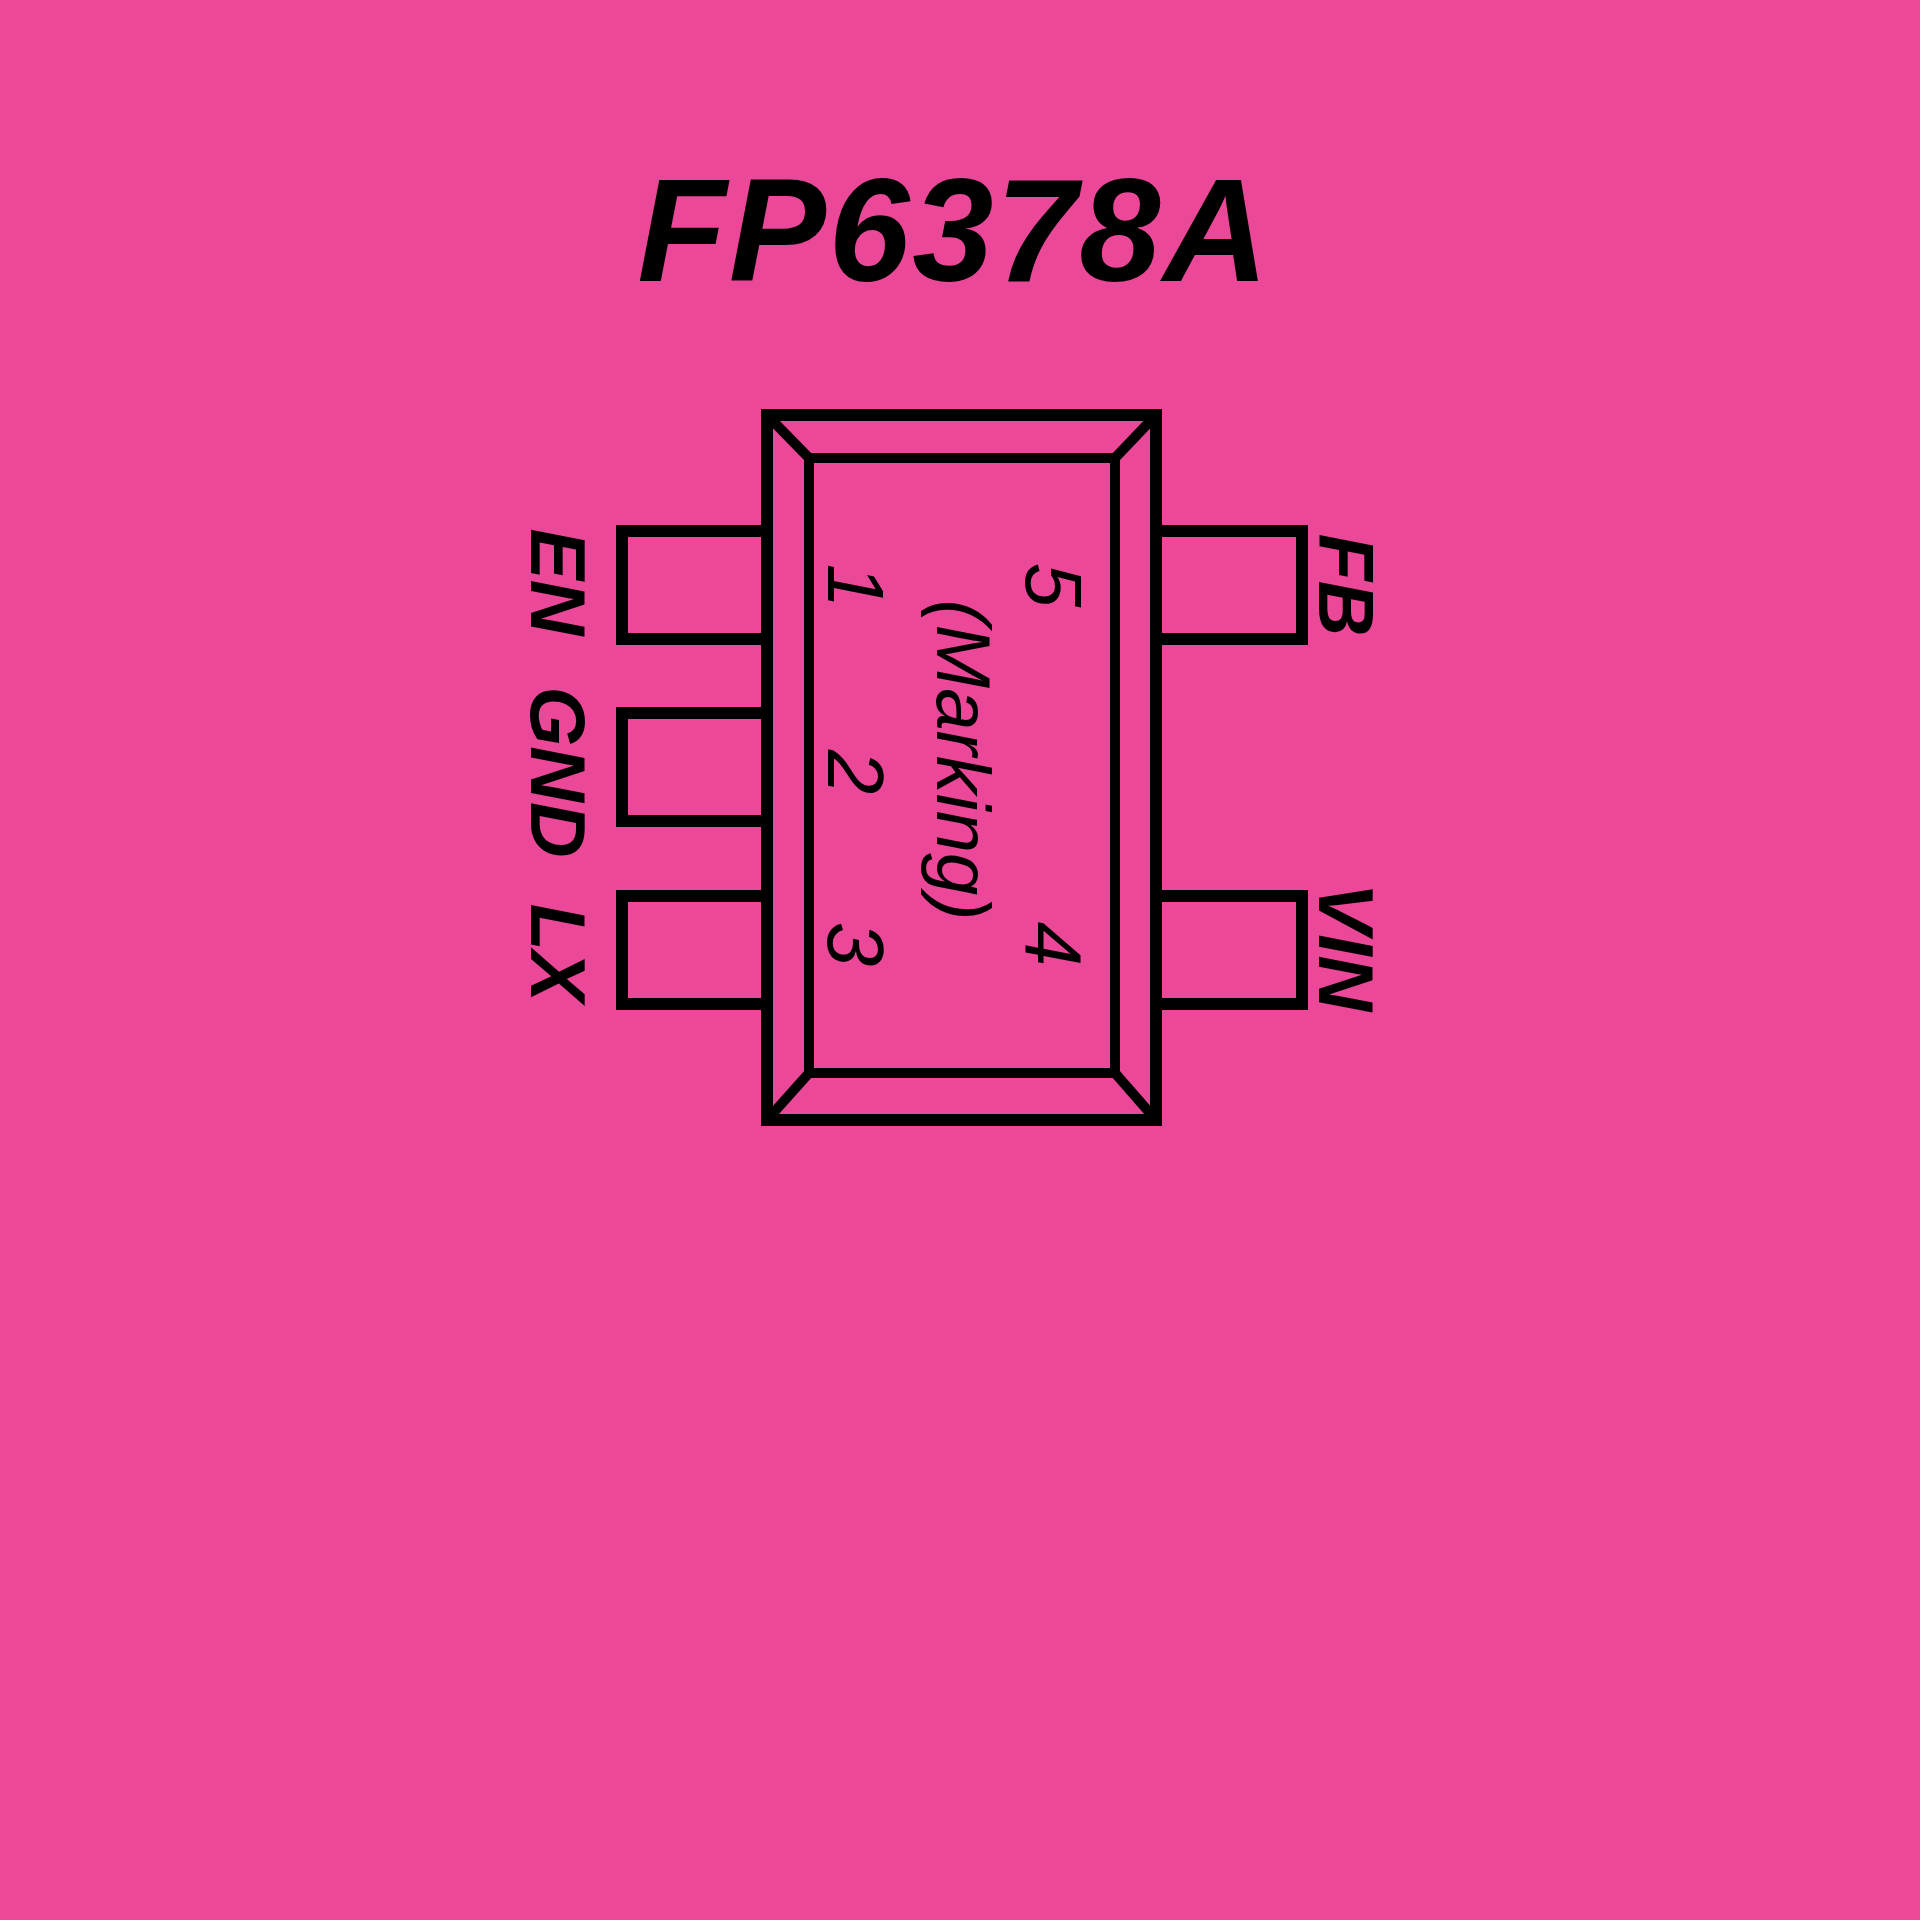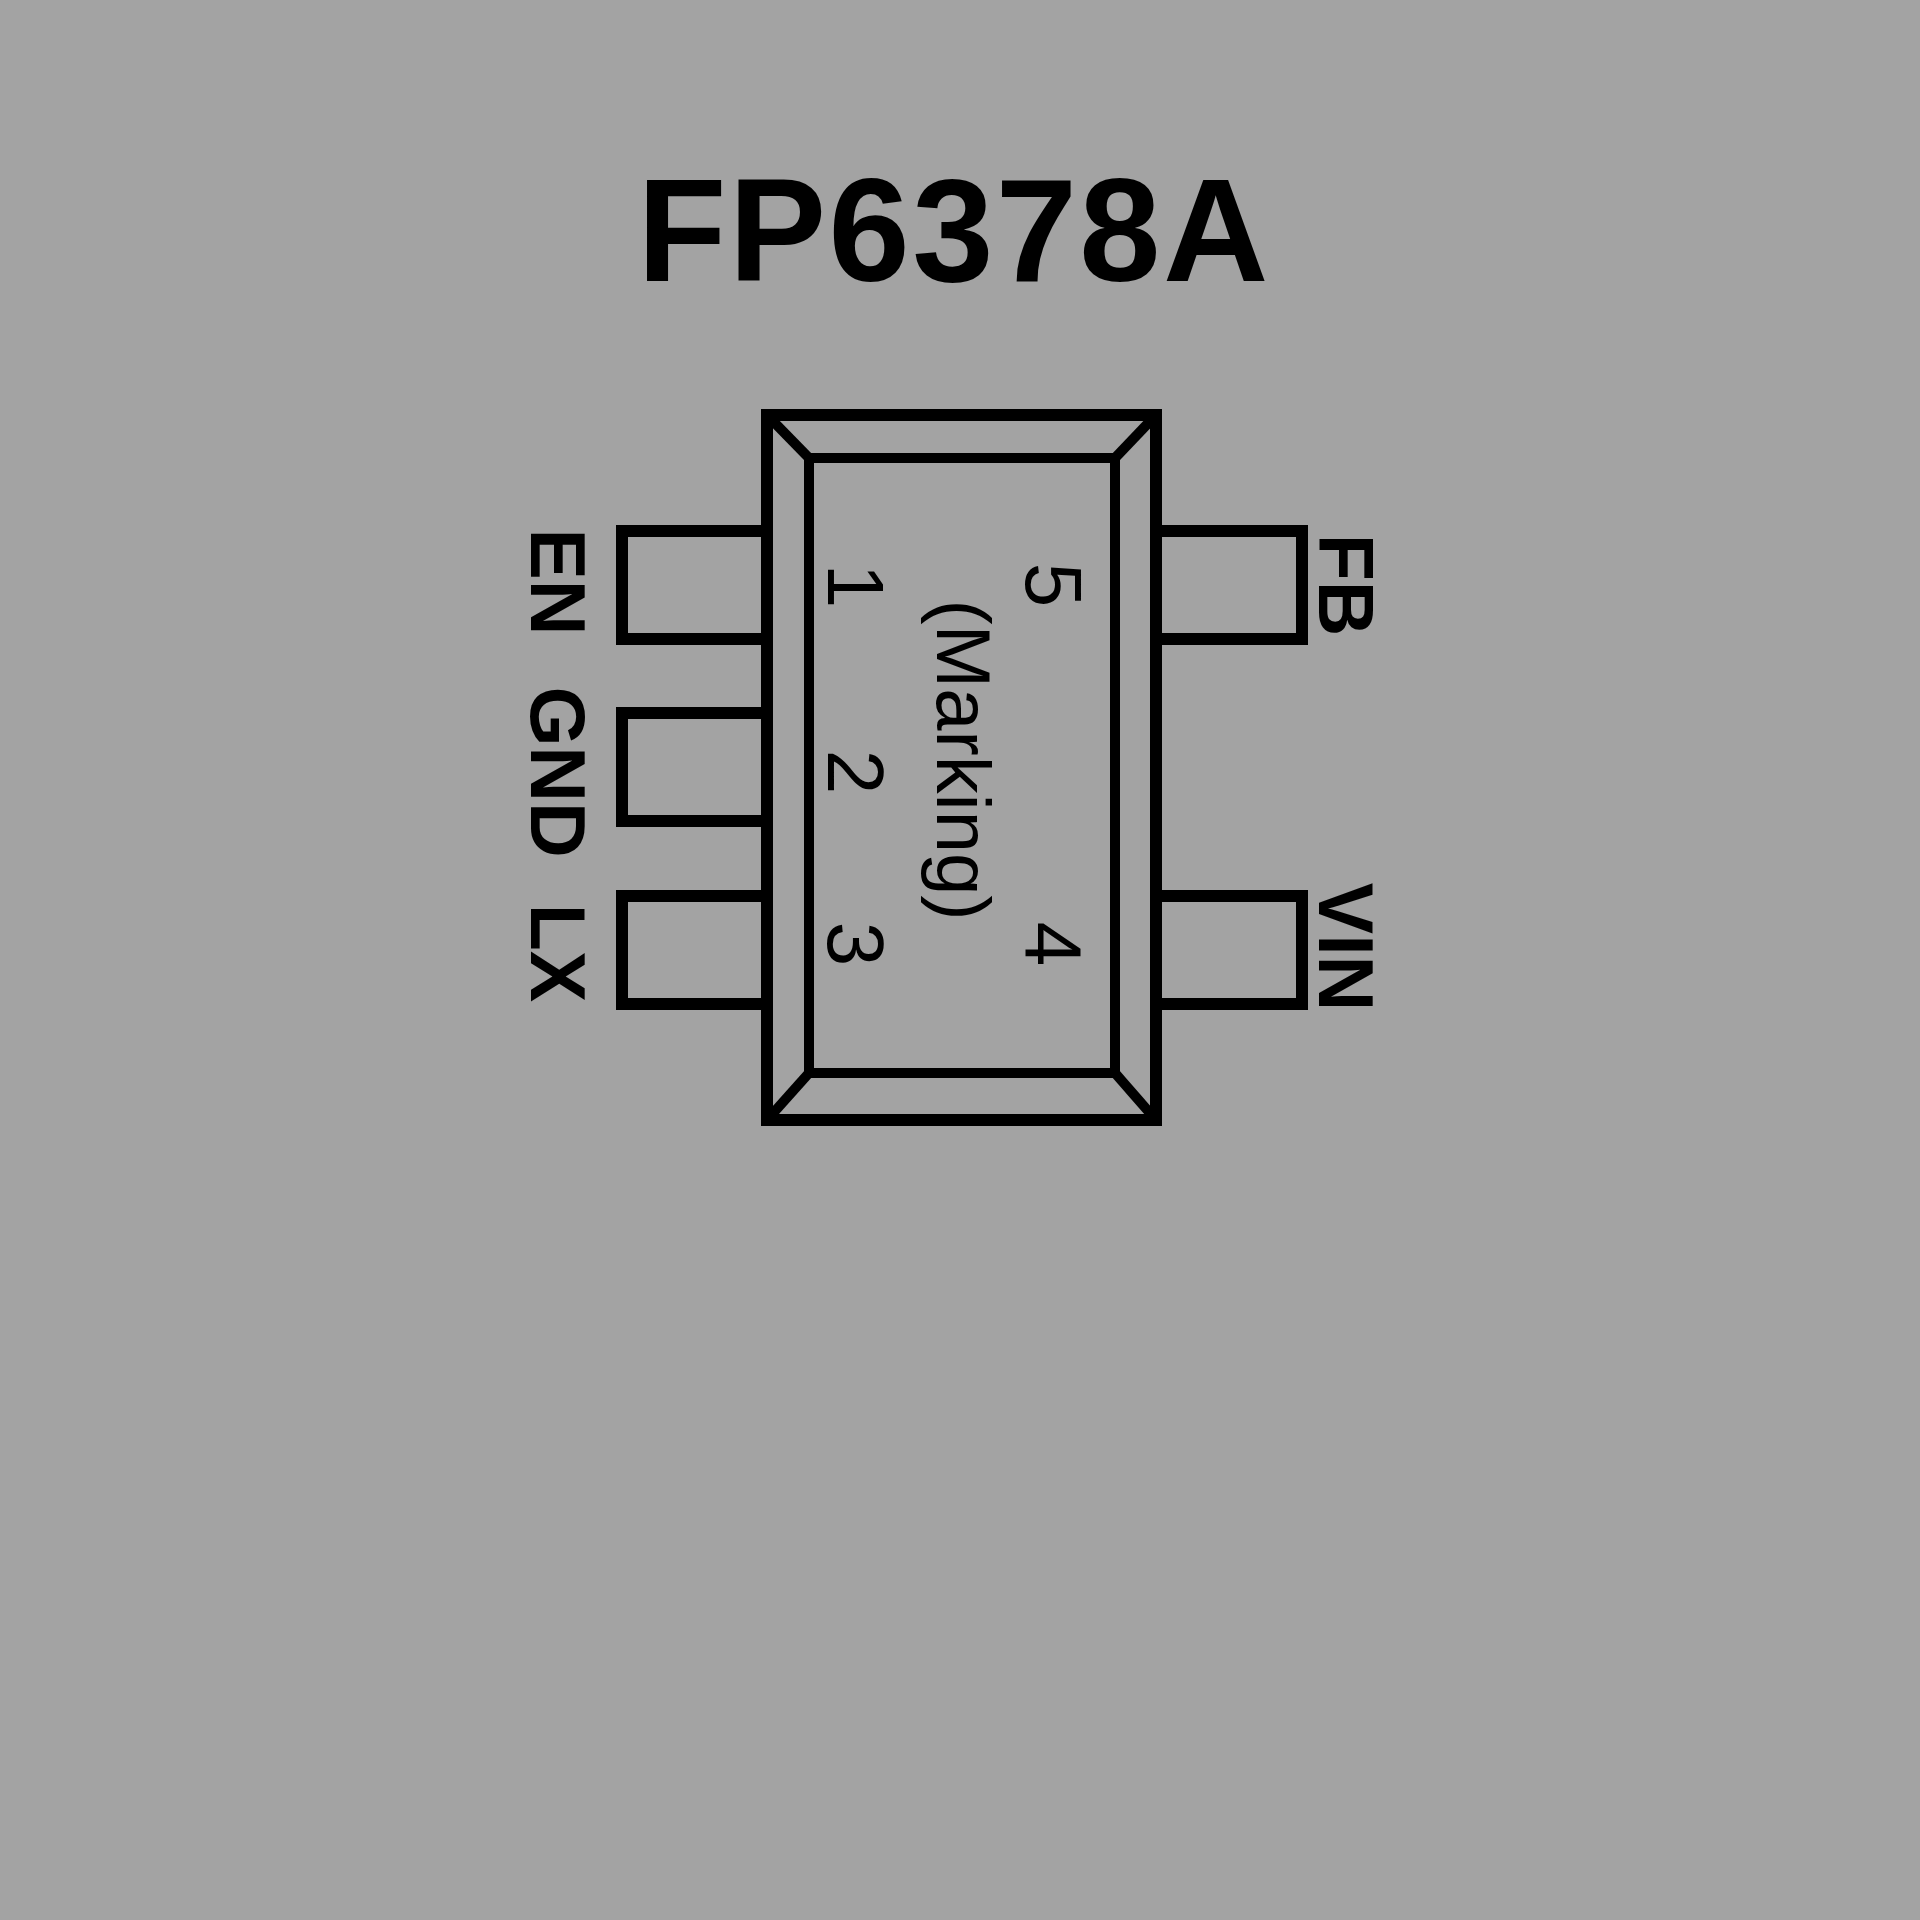--- a/index.html
+++ b/index.html
@@ -1,16 +1,16 @@
 <!DOCTYPE html>
 <html><head>
 <meta charset="utf-8">
 <style>
   html,body{margin:0;padding:0;background:#ffffff;}
-  #page{position:relative;width:1920px;height:1920px;background:#a3a3a3;overflow:hidden;}
+  #page{position:relative;width:1920px;height:1920px;background:#ec4899;overflow:hidden;font-style:italic;}
   svg text{font-family:"Liberation Sans",sans-serif;fill:#000;}
 </style>
 </head>
 <body>
 <div id="page">
 <svg width="1920" height="1920" viewBox="0 0 1920 1920" xmlns="http://www.w3.org/2000/svg">
 
   <text x="954" y="281" font-size="146" font-weight="bold" letter-spacing="2.4" text-anchor="middle">FP6378A</text>
 
   <rect x="767" y="415" width="389" height="705" fill="none" stroke="#000" stroke-width="12"></rect>

